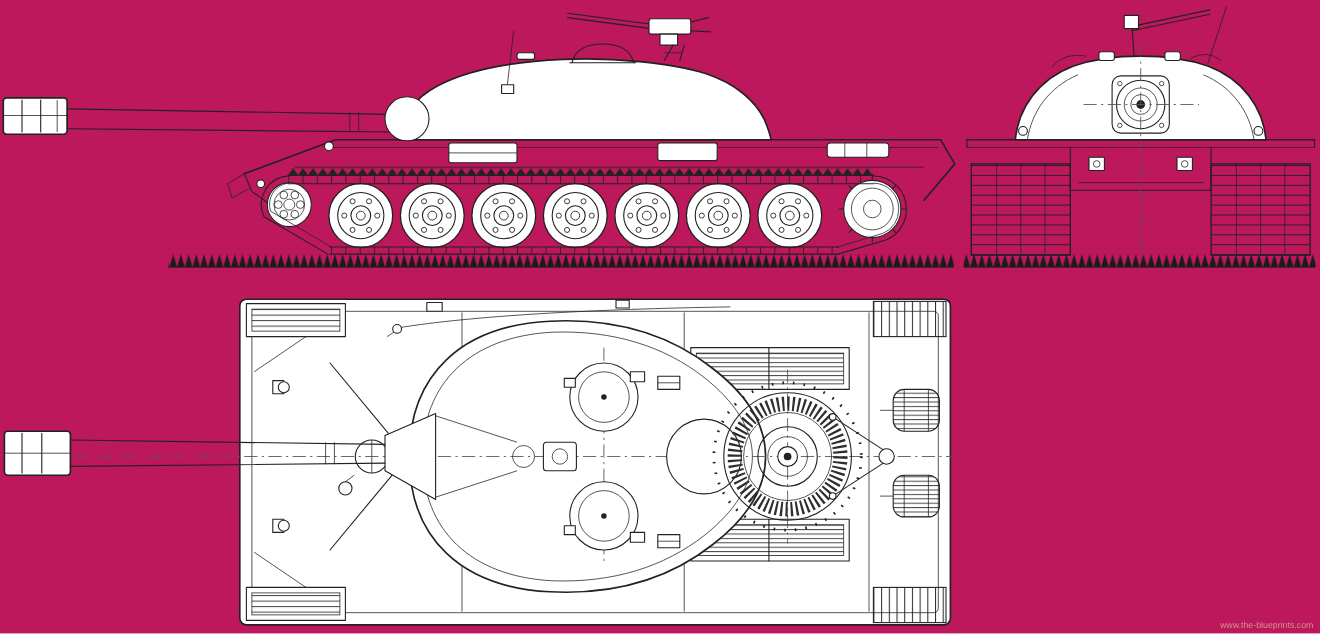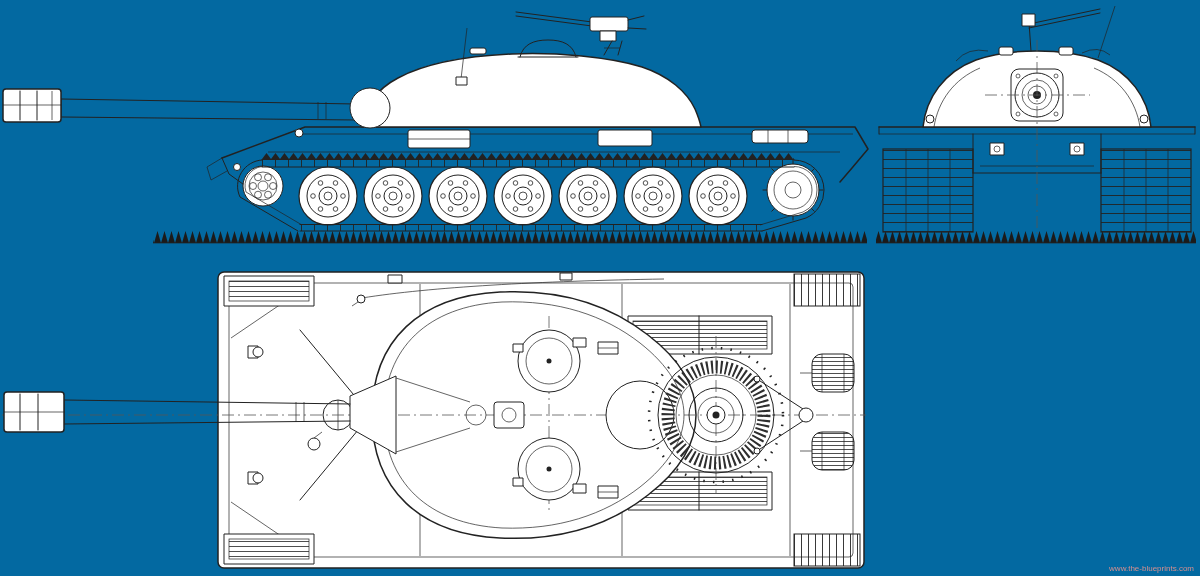--- a/index.html
+++ b/index.html
@@ -1,16 +1,16 @@
 <!DOCTYPE html>
 <html><head>
 <meta charset="utf-8">
 <style>
   html,body { margin:0; padding:0; background:#ffffff; }
-  .canvas { position:relative; width:1200px; height:576px; background:#0369a1; overflow:hidden; }
+  .canvas { position:relative; width:1200px; height:576px; background:#be185d; overflow:hidden; }
   svg { position:absolute; left:0; top:0; }
   .ln  { fill:none; stroke:#222; stroke-width:1; stroke-linejoin:round; stroke-linecap:round; }
   .ln2 { fill:none; stroke:#222; stroke-width:1.5; stroke-linejoin:round; stroke-linecap:round; }
   .thin{ fill:none; stroke:#222; stroke-width:0.7; stroke-linejoin:round; }
   .wf  { fill:#fff; stroke:#222; stroke-width:1; stroke-linejoin:round; }
   .wf2 { fill:#fff; stroke:#222; stroke-width:1.5; stroke-linejoin:round; }
   .dk  { fill:#222; stroke:none; }
   .cl  { fill:none; stroke:#555; stroke-width:0.8; stroke-dasharray:12 4 2 4; }
   .wm  { font-family:"Liberation Sans", sans-serif; font-size:8px; }
 </style>

